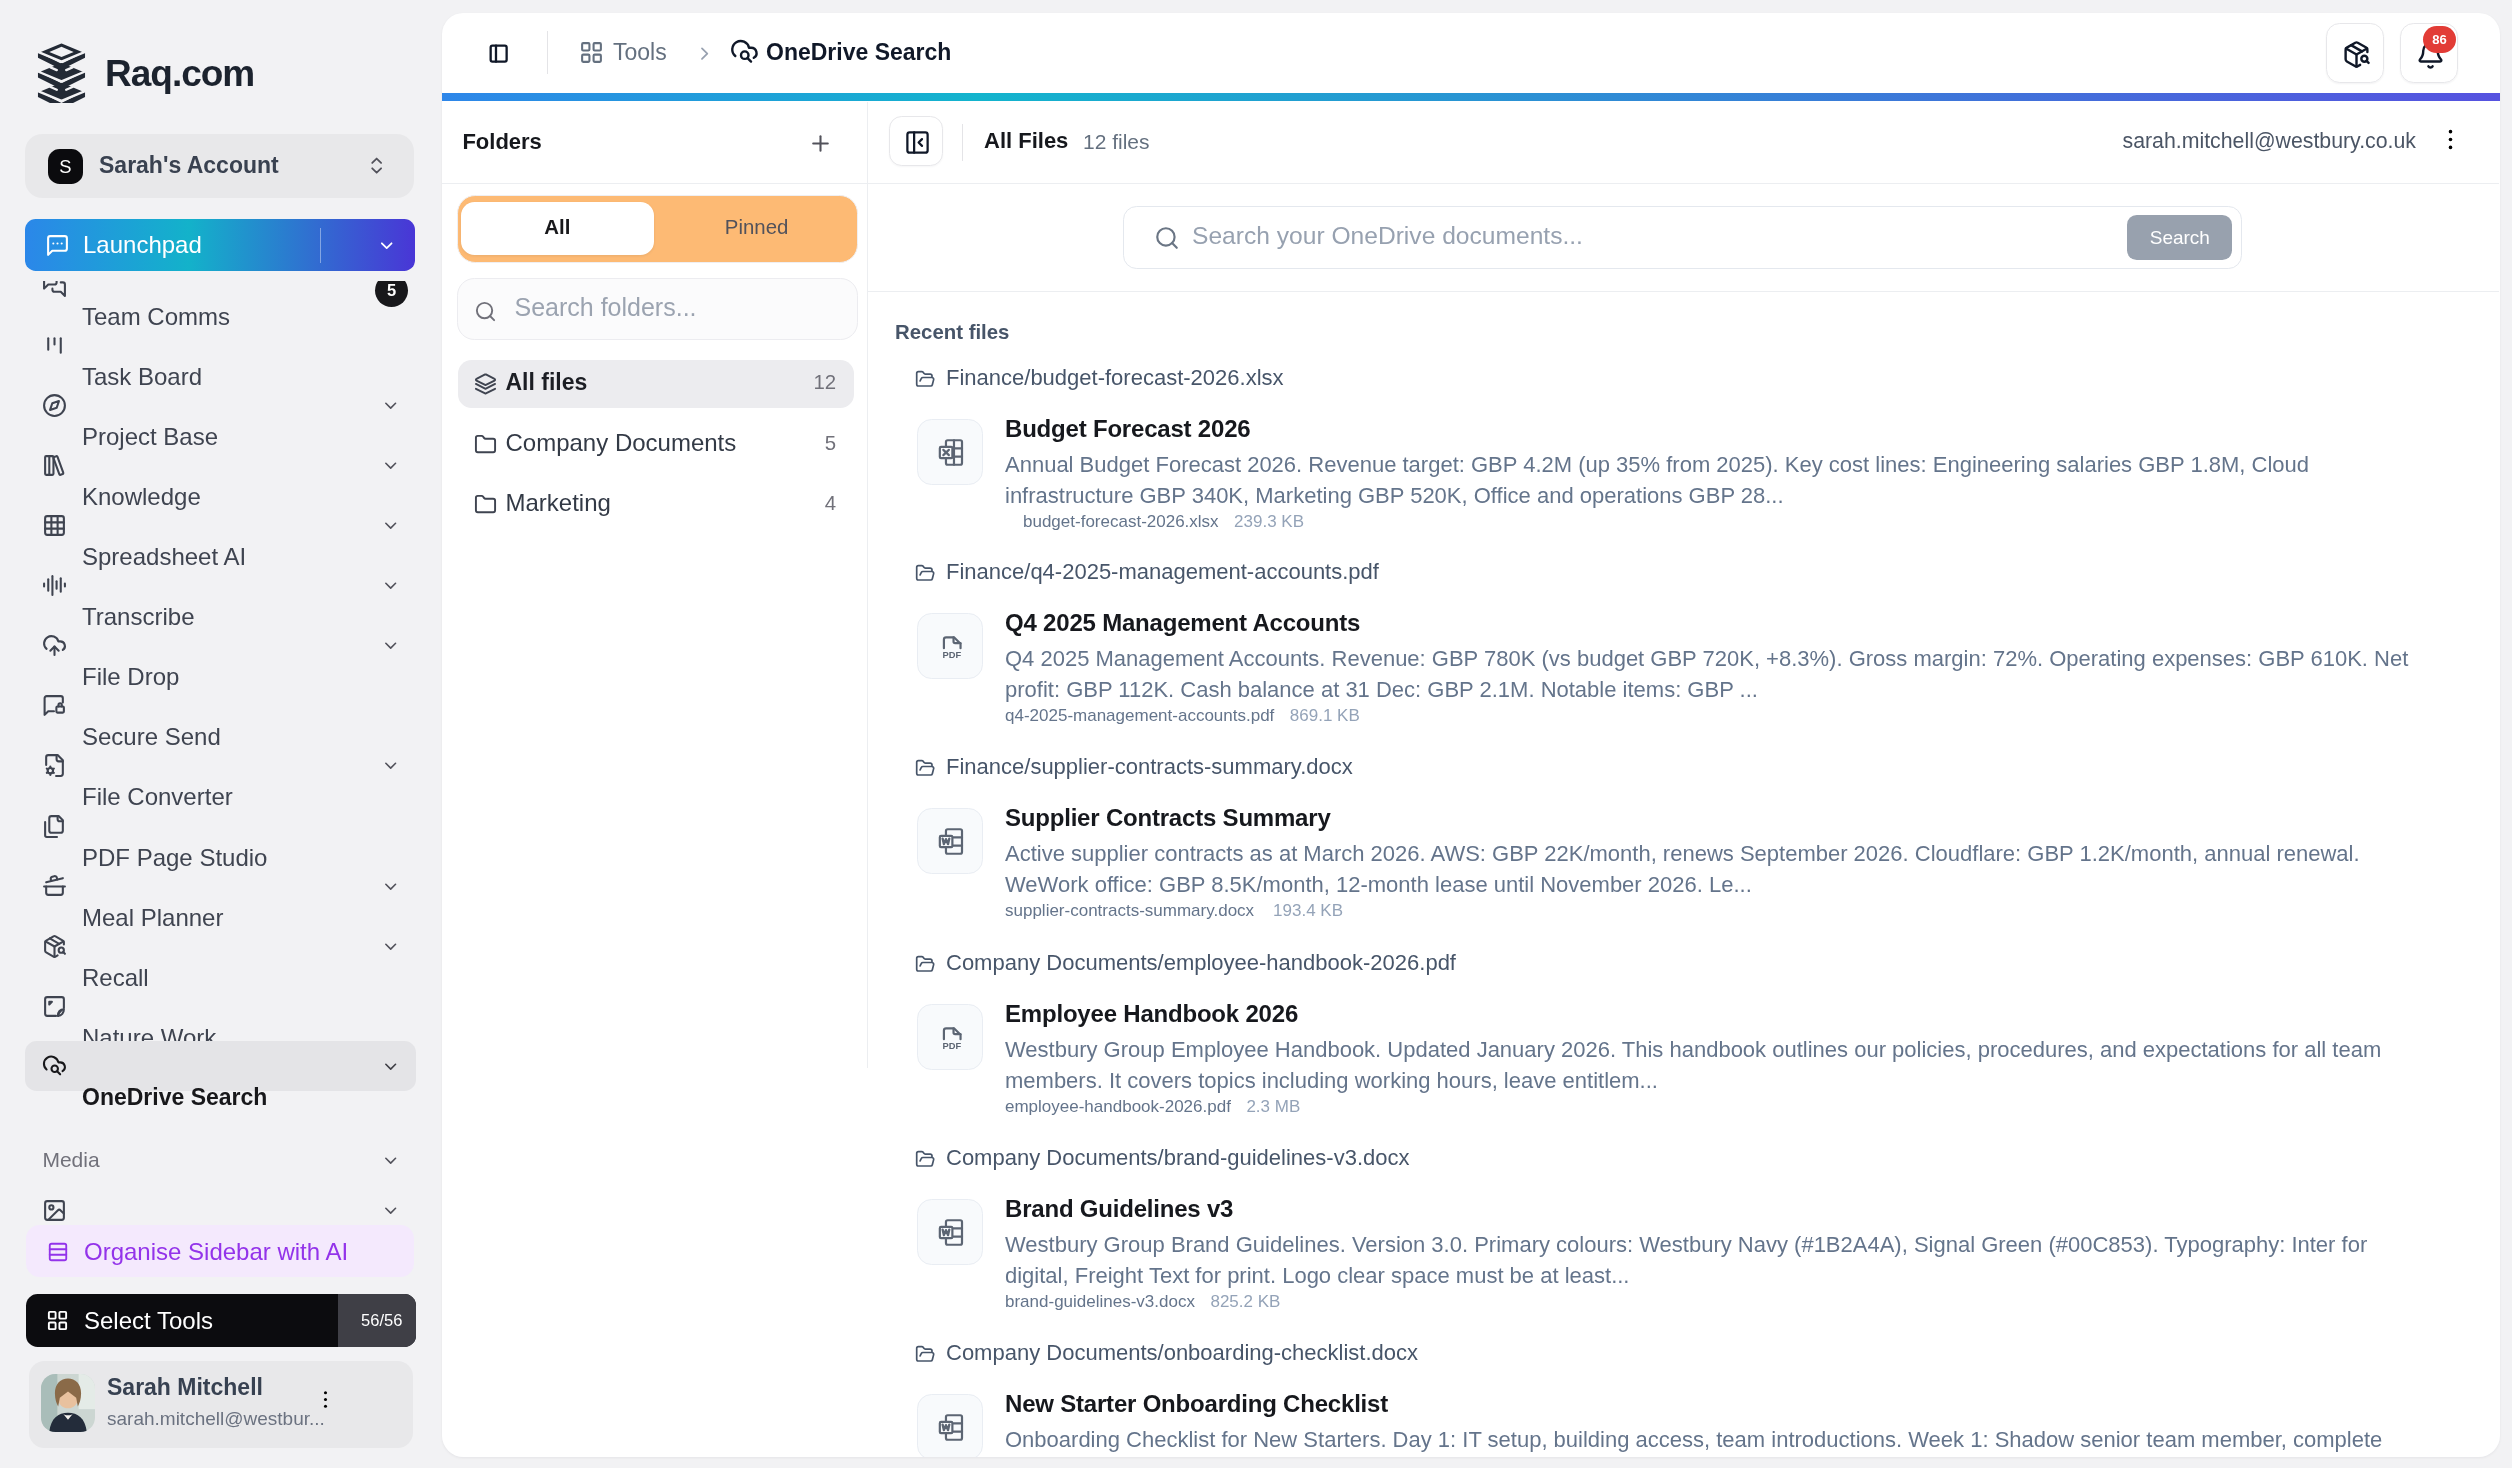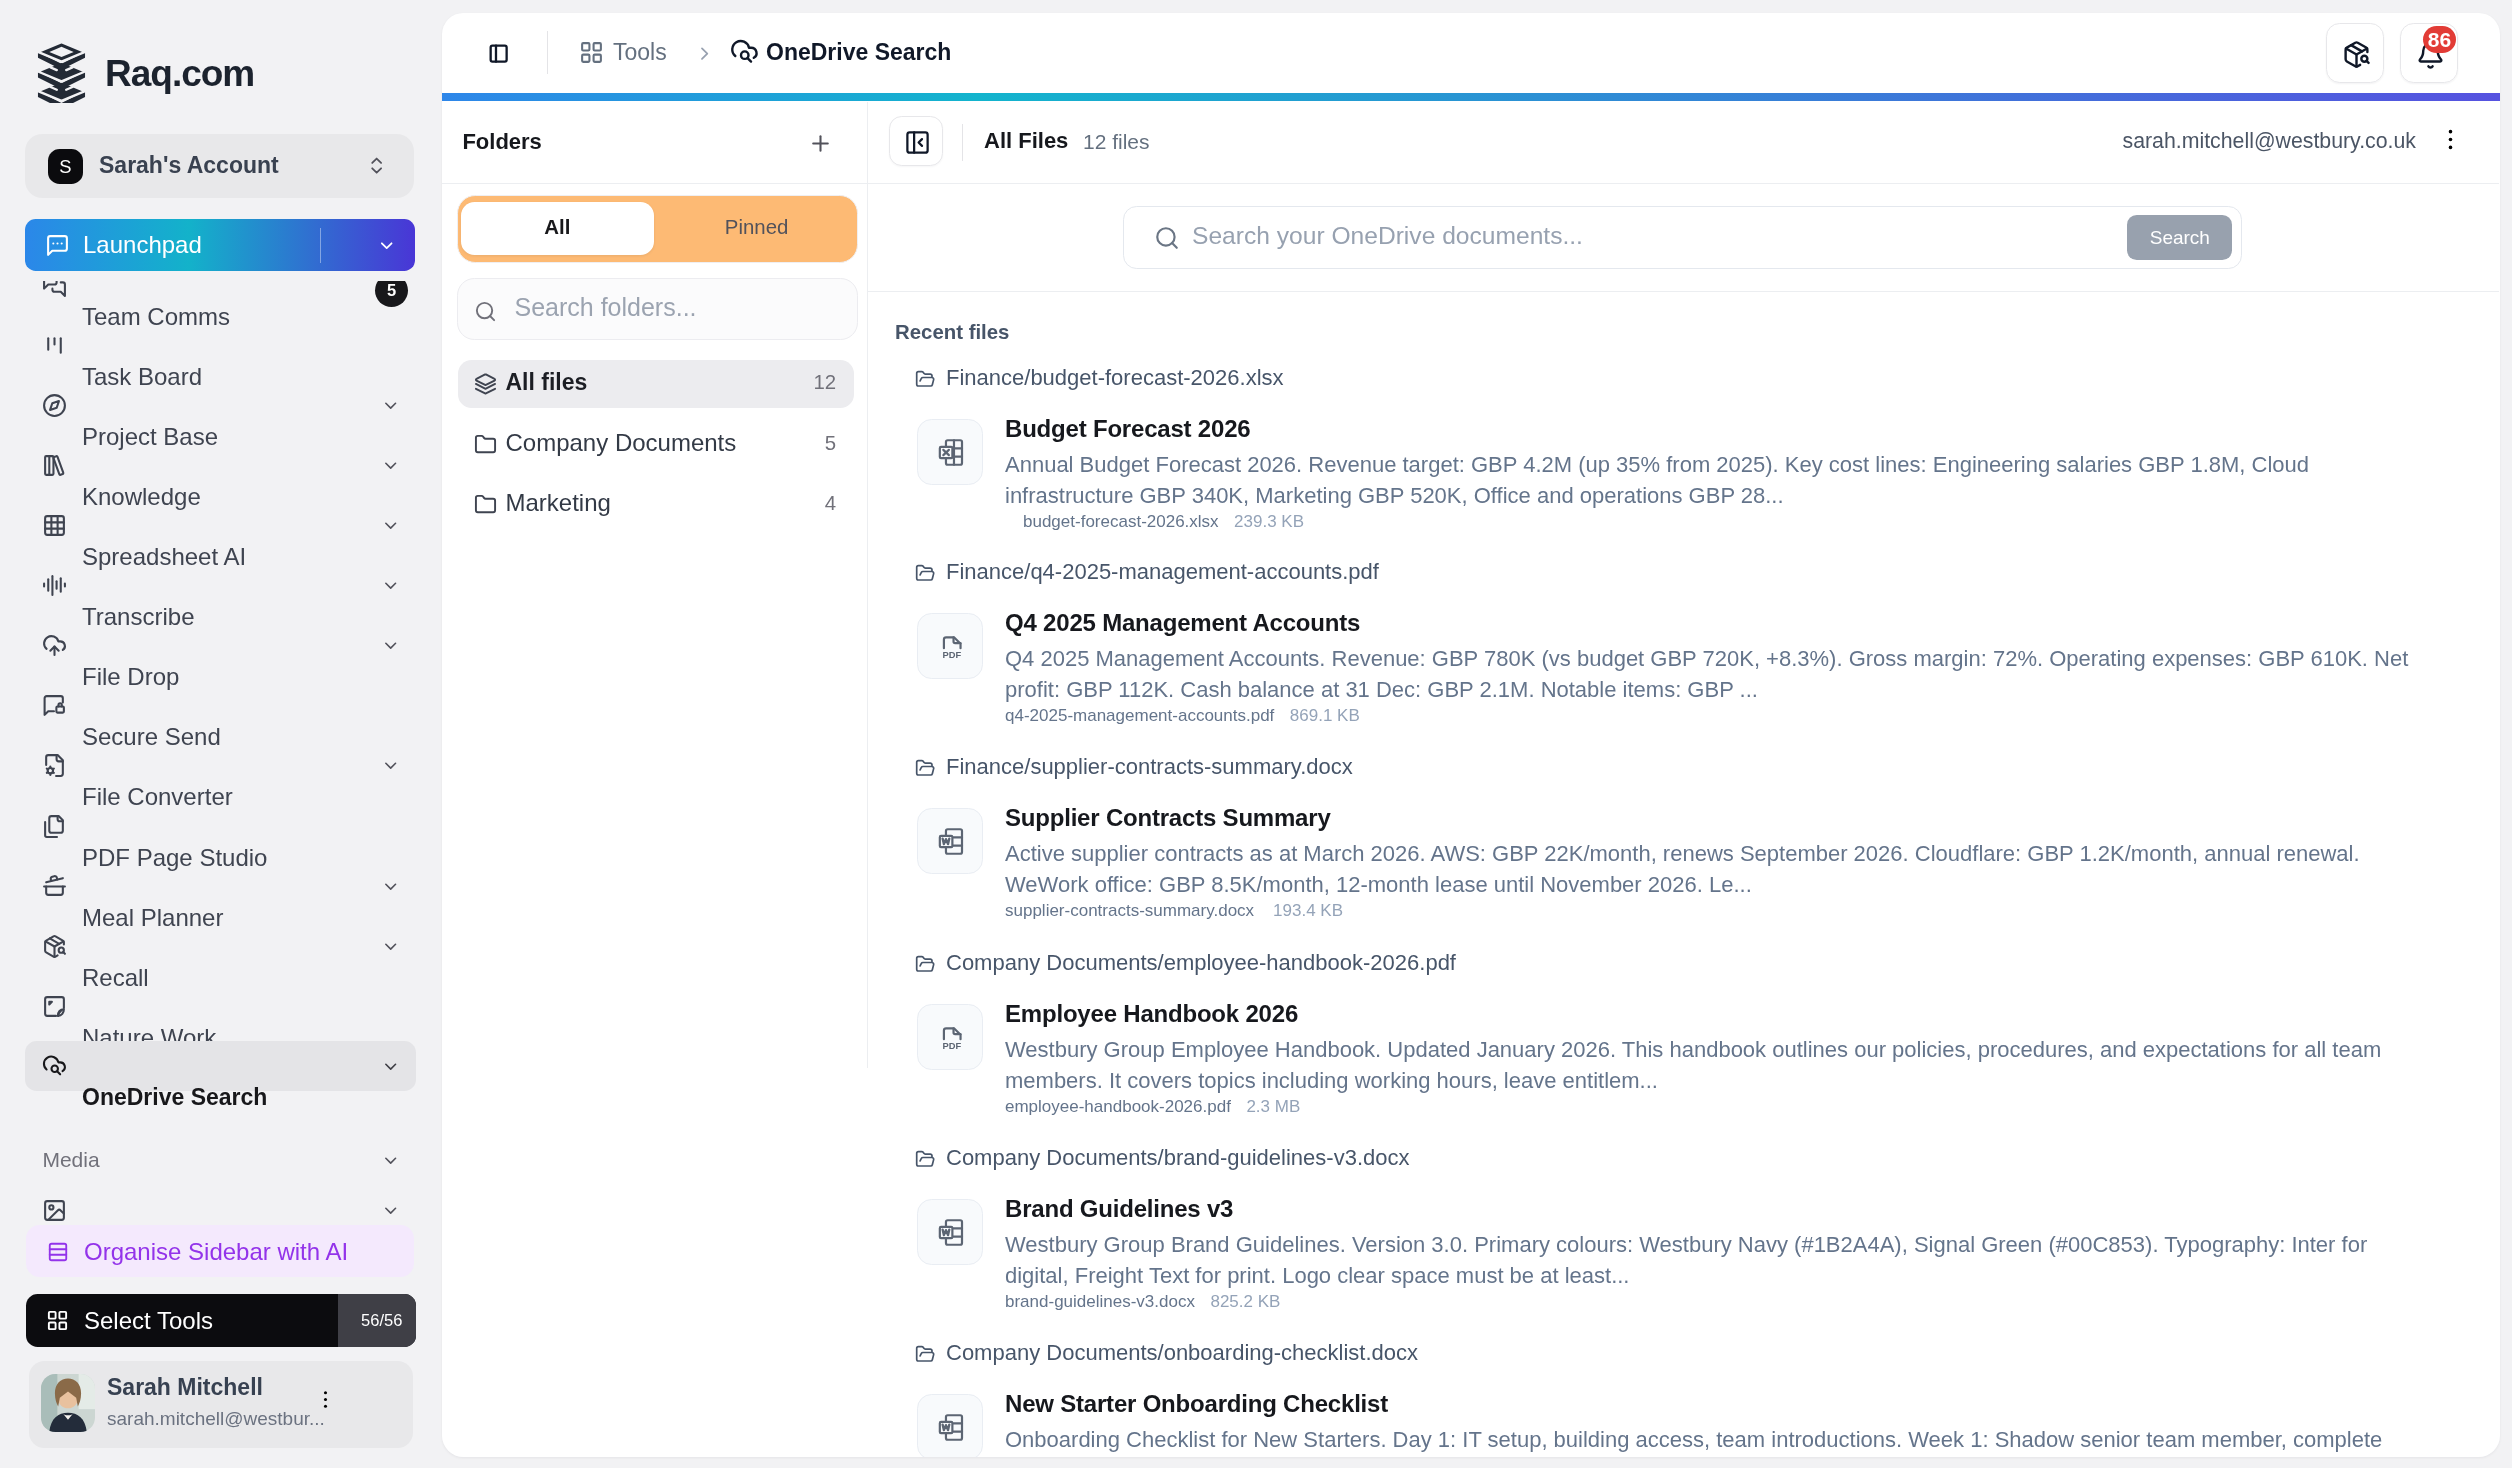--- a/index.html
+++ b/index.html
@@ -308,21 +308,21 @@
           <path d="M12 22V12"></path>
           <circle cx="18.5" cy="15.5" r="2.5"></circle>
           <path d="M20.27 17.27 22 19"></path>
         </svg></div>
   </div>
   <div style="position:absolute;left:1958px;top:10.7px;width:58px;height:60px;border:1.5px solid #e7e7ea;border-radius:13.6px;box-shadow:0 1px 1.9px rgba(16,24,40,.05)">
     <div style="position:absolute;left:14.5px;top:16.5px"><svg style="" width="29" height="29" viewBox="0 0 24 24" fill="none" stroke="#101828" stroke-width="2" stroke-linecap="round" stroke-linejoin="round">
           <path d="M10.268 21a2 2 0 0 0 3.464 0"></path>
           <path d="M3.262 15.326A1 1 0 0 0 4 17h16a1 1 0 0 0 .74-1.673C19.41 13.956 18 12.499 18 8A6 6 0 0 0 6 8c0 4.499-1.411 5.956-2.738 7.326"></path>
         </svg></div>
-    <div style="position:absolute;left:22px;top:1.9px;min-width:33px;height:27px;background:#e23c36;border-radius:13.6px;color:#fff;font-size:21px;font-weight:600;text-align:center;line-height:27px">86</div>
+    <div style="position:absolute;left:22px;top:1.9px;min-width:33px;height:27px;background:#e23c36;border-radius:13.6px;color:#fff;font-size:13px;font-weight:600;text-align:center;line-height:27px">86</div>
   </div>
 
   <div style="position:absolute;left:0;top:80px;width:2058px;height:8.7px;background:linear-gradient(90deg,#2e86e9 0%,#13b4cd 26%,#5652e0 100%)"></div>
 
   <div style="position:absolute;left:0;top:89px;width:426px;height:966px;border-right:1.5px solid #eceef1;border-radius:0 0 0 21.3px">
     <div style="position:absolute;left:20.4px;top:27px;font-size:22px;font-weight:600;color:#16181d">Folders</div>
     <div style="position:absolute;left:366px;top:29px"><svg style="" width="25" height="25" viewBox="0 0 24 24" fill="none" stroke="#52525b" stroke-width="2" stroke-linecap="round" stroke-linejoin="round">
           <path d="M5 12h14"></path>
           <path d="M12 5v14"></path>
         </svg></div>

